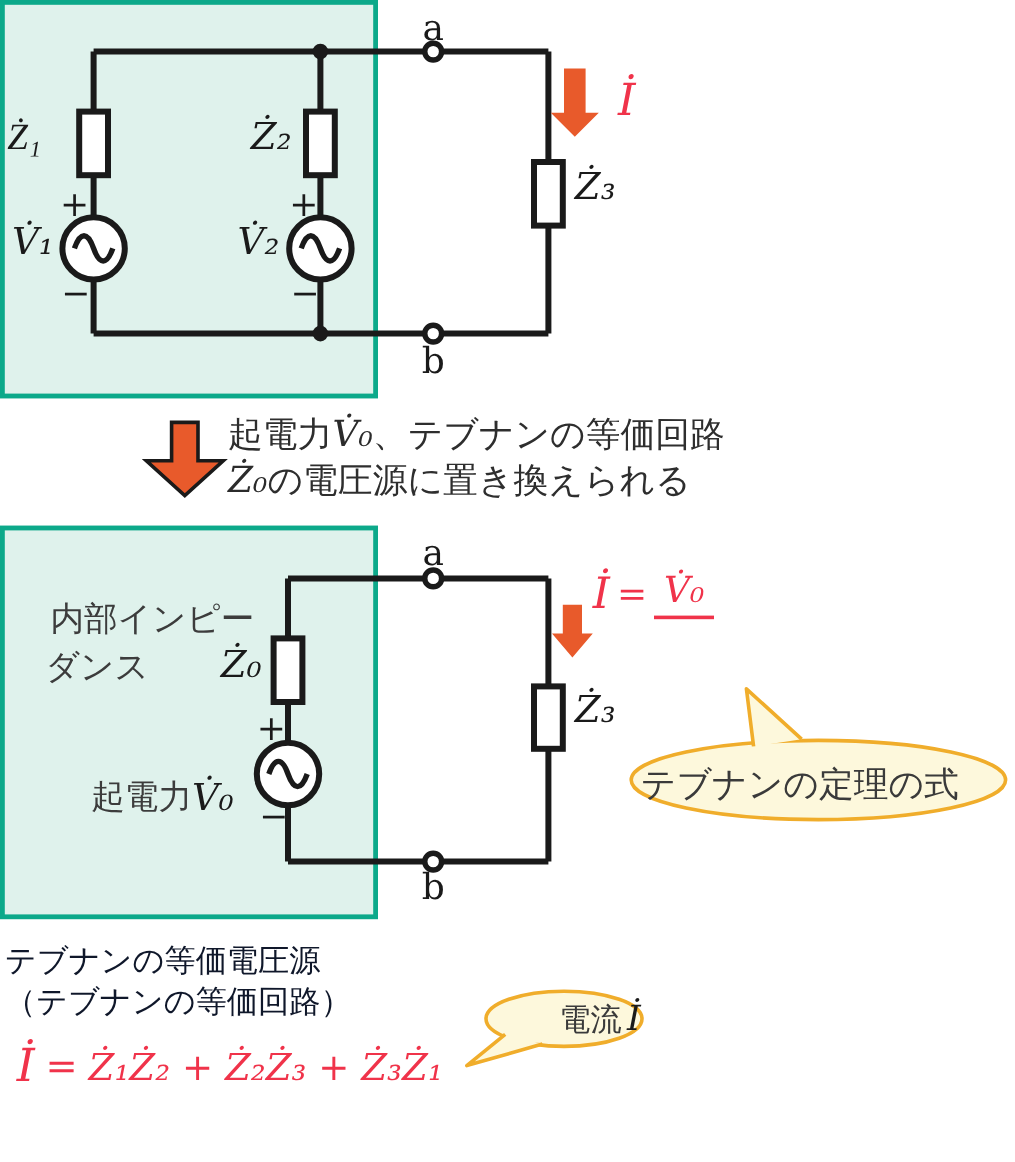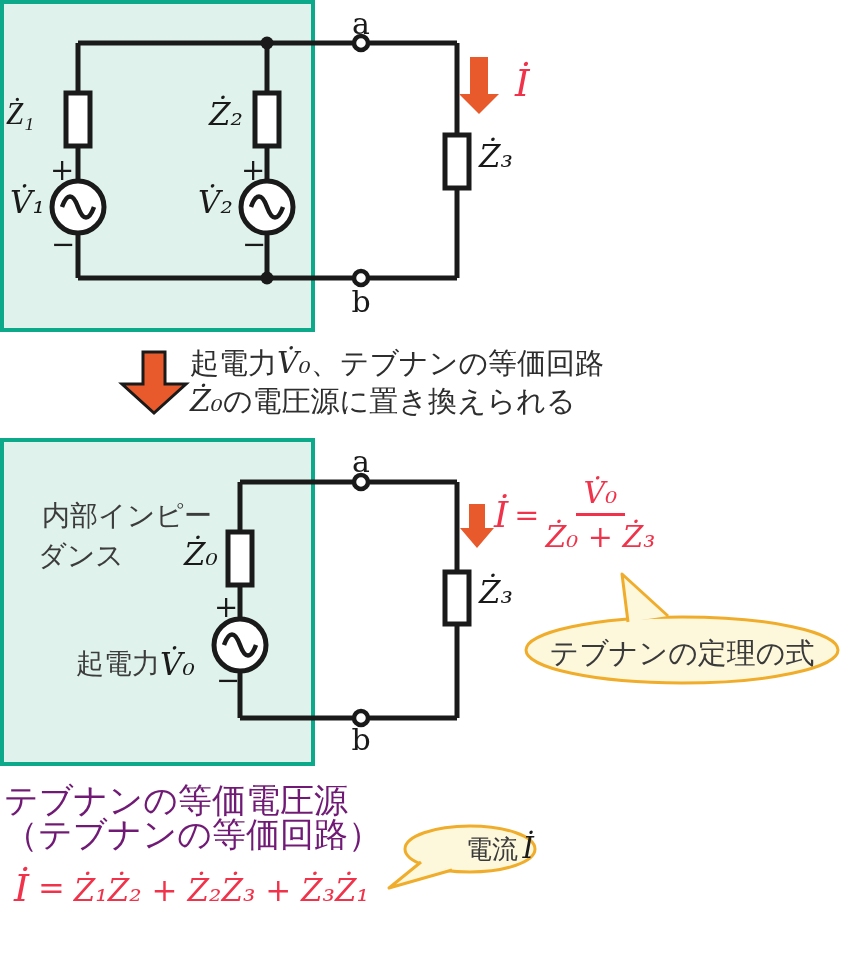--- a/index.html
+++ b/index.html
@@ -16,22 +16,22 @@
   .jp{font-family:"Liberation Sans",sans-serif;color:#2e2e2e;}
   .gray-jp{color:#3c3c3c;}
   .red{color:#f0334a;}
   .formula{display:flex;align-items:center;color:#f0334a;}
   .formula .lhs{font-family:"DejaVu Serif",serif;font-style:italic;}
   .formula .eq{font-family:"DejaVu Serif",serif;padding:0 6px;}
   .frac{display:inline-flex;flex-direction:column;align-items:center;
         font-family:"DejaVu Serif",serif;font-style:italic;}
   .frac .num{padding:0 8px 3px 8px;border-bottom:3px solid #f0334a;}
   .frac .den{padding-top:3px;}
-  .bubble-text{font-family:"Liberation Sans",sans-serif;color:#3a3a3a;text-align:center;}
-  .caption{font-size:34px;line-height:34px;color:#701a75;}
+  .bubble-text{font-family:"Liberation Sans",sans-serif;color:#3a3a3a;text-align:left;}
+  .caption{font-size:26px;line-height:34px;color:#0f172a;}
   .note-line{font-size:29px;line-height:37px;color:#2b2b2b;}
   .note-math{font-family:"DejaVu Serif",serif;font-style:italic;font-size:30px;}
 </style>
 </head>
 <body>
 
 <div class="page">
 
   <div id="box1" class="tealbox"></div>
   <div id="box2" class="tealbox"></div>
@@ -125,21 +125,20 @@
   </div>
   <div class="abs sign" style="left:214px;top:590px;">+</div>
   <div class="abs sign" style="left:216px;top:663px;">−</div>
   <div class="abs math" style="left:479px;top:574px;">Ż₃</div>
 
   <div class="abs formula" style="left:494px;top:475px;">
     <span class="lhs" style="font-size:36px;">İ</span>
     <span class="eq" style="font-size:30px;">=</span>
     <span class="frac">
       <span class="num" style="font-size:30px;">V̇₀</span>
-      <span class="den" style="font-size:30px;">Ż₀ + Ż₃</span>
     </span>
   </div>
 
   <div class="abs bubble-text" style="left:534px;top:634px;width:296px;font-size:29px;">テブナンの定理の式</div>
 
   <div class="abs caption" style="left:4px;top:783px;">
     <div>テブナンの等価電圧源</div>
     <div>（テブナンの等価回路）</div>
   </div>
 

